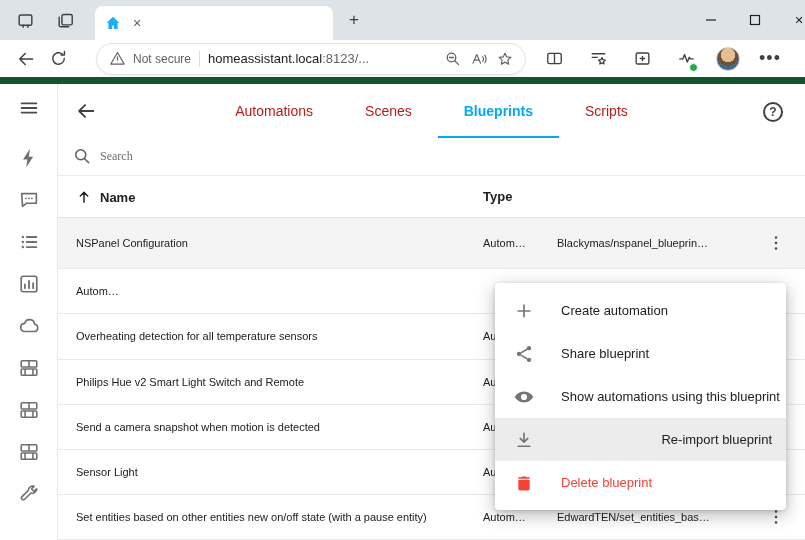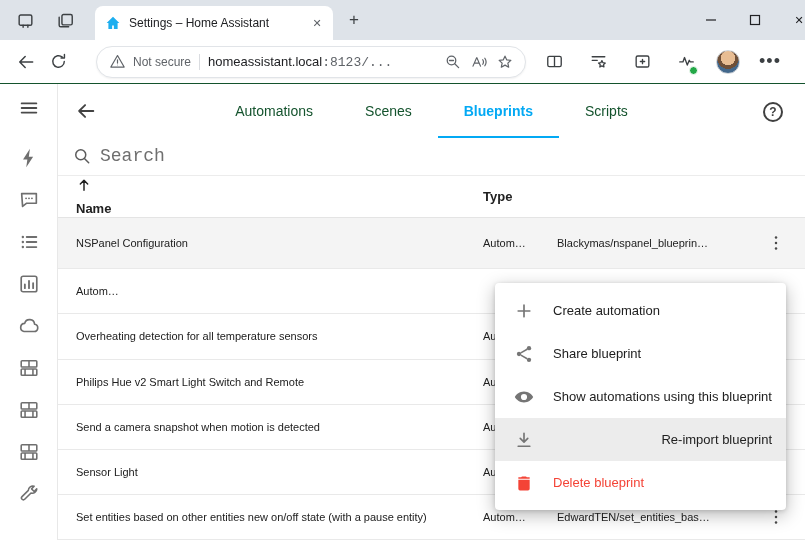--- a/index.html
+++ b/index.html
@@ -10,67 +10,67 @@
   
   .titlebar{height:40px;background:#dee3e9;position:relative;}
   .tb-icon{position:absolute;top:9px;width:22px;height:22px;color:#3c4043;display:flex;align-items:center;justify-content:center;}
   .tab{position:absolute;left:95px;top:6px;width:238px;height:34px;background:#fff;border-radius:8px 8px 0 0;display:flex;align-items:center;gap:8px;padding:0 8px 0 10px;}
   .tab-title{flex:1;font-size:12px;color:#202124;white-space:nowrap;overflow:hidden;}
   .tab-close{width:16px;text-align:center;font-size:11px;color:#5f6368;}
   .newtab{position:absolute;left:344px;top:10px;width:20px;height:20px;display:flex;align-items:center;justify-content:center;font-size:17px;color:#3c4043;}
   .win-controls{position:absolute;right:-16px;top:0;height:40px;display:flex;}
   .win-btn{width:44px;height:40px;display:flex;align-items:center;justify-content:center;color:#202124;font-size:11px;}
 
-  .navbar{height:44px;background:#fff;display:flex;align-items:center;padding:0 10px;border-bottom:1px solid #14532d;}
+  .navbar{height:44px;background:#fff;display:flex;align-items:center;padding:0 10px;border-bottom:7px solid #14532d;}
   .nav-btn{width:32px;height:32px;display:flex;align-items:center;justify-content:center;color:#3c4043;flex:0 0 auto;}
   .addr{height:32px;width:430px;margin-left:22px;border:1px solid #e1e4e8;box-shadow:0 1px 2px rgba(0,0,0,.06);border-radius:16px;display:flex;align-items:center;gap:6px;padding:0 10px;background:#fff;}
   .a-ico{width:20px;height:20px;display:flex;align-items:center;justify-content:center;color:#5f6368;flex:0 0 auto;}
   .addr-sec{font-size:12px;color:#5f6368;white-space:nowrap;}
   .addr-div{width:1px;height:16px;background:#dadce0;margin:0 2px;}
   .addr-url{flex:1;font-size:13px;color:#202124;white-space:nowrap;overflow:hidden;}
-  .addr-url .suffix{color:#5f6368;font-family:Liberation Mono, monospace;}
+  .addr-url .suffix{color:#5f6368;}
   .nav-icons{display:flex;align-items:center;gap:16px;margin-left:14px;}
   .nav-icons .nav-btn{width:28px;}
   .badge-wrap{position:relative;}
   .green-badge{position:absolute;right:2px;bottom:3px;width:9px;height:9px;border-radius:50%;background:#23a847;border:1.5px solid #fff;}
   .avatar{width:24px;height:24px;border-radius:50%;background:radial-gradient(circle at 50% 32%,#e8bd93 0 38%,#6e4f38 39% 58%,#43688c 59% 100%);border:1px solid #d0d4d9;}
   .more-dots{font-size:18px;color:#3c4043;letter-spacing:1px;}
 
   
   .app{display:flex;height:456px;}
   .sidebar{width:58px;flex:0 0 58px;border-right:1px solid #e8e8e8;display:flex;flex-direction:column;align-items:center;padding-top:12px;}
   .sb-icon{width:24px;height:24px;color:#6f6f6f;display:flex;align-items:center;justify-content:center;margin-bottom:18px;flex:0 0 auto;}
   .sb-icon.menu{margin-bottom:26px;color:#4a4a4a;}
 
   .main{flex:1;display:flex;flex-direction:column;min-width:0;}
   .ha-header{height:56px;position:relative;display:flex;align-items:center;}
   .ha-back{margin-left:16px;width:24px;height:24px;color:#424242;display:flex;align-items:center;justify-content:center;}
   .ha-tabs{position:absolute;left:90px;right:90px;top:0;bottom:0;display:flex;justify-content:center;}
-  .ha-tab{padding:0 26px;display:flex;align-items:center;font-size:14px;color:#14532d;height:100%;white-space:nowrap;}
+  .ha-tab{padding:0 26px;display:flex;align-items:center;font-size:14px;color:#b91c1c;height:100%;white-space:nowrap;}
   .ha-tab.active{color:var(--accent);box-shadow:inset 0 -2px 0 var(--accent);font-weight:bold;}
   .ha-help{position:absolute;right:22px;top:18px;width:20px;height:20px;border:2px solid #404040;border-radius:50%;display:flex;align-items:center;justify-content:center;font-size:12px;font-weight:bold;color:#404040;}
 
   .search-row{height:40px;display:flex;align-items:center;padding-left:14px;gap:8px;border-bottom:1px solid #ececec;}
   .search-row .s-ico{width:20px;height:20px;color:#5c5c5c;display:flex;align-items:center;justify-content:center;}
-  .search-row input{border:none;outline:none;font-family:Liberation Mono, monospace;font-size:18px;color:#3b82f6;flex:1;background:transparent;}
+  .search-row input{border:none;outline:none;font-family:Liberation Serif, serif;font-size:12px;color:#3b82f6;flex:1;background:transparent;}
   .search-row input::placeholder{color:#6f6f6f;}
 
   .grid{display:grid;grid-template-columns:407px 74px 190px 1fr;align-items:center;padding-left:18px;}
   .thead{height:44px;border-bottom:1px solid #e4e4e4;font-size:13px;font-weight:bold;color:#212121;}
-  .th-name{display:flex;align-items:flex-start;gap:8px;flex-direction:column;}
+  .th-name{display:flex;align-items:flex-end;gap:8px;}
   .sort-ico{width:16px;height:16px;color:#212121;display:flex;}
   .trow{height:47px;border-bottom:1px solid #e9e9e9;font-size:11px;background:#fff;}
   .trow.first{height:53px;background:#f4f4f4;}
   .c-name,.c-type,.c-file{white-space:nowrap;overflow:hidden;padding-right:10px;}
   .c-menu{display:flex;justify-content:center;}
   .kebab{width:20px;height:20px;color:#4a4a4a;display:flex;align-items:center;justify-content:center;}
 
   
   .ctx{position:absolute;left:495px;top:283px;width:291px;background:#fff;border-radius:4px;box-shadow:0 5px 18px rgba(0,0,0,.28),0 1px 4px rgba(0,0,0,.14);padding:6px 0;z-index:50;}
-  .ctx-item{height:43px;display:flex;align-items:center;gap:19px;padding:0 14px 0 19px;font-size:13px;color:#212121;white-space:nowrap;}
+  .ctx-item{height:43px;display:flex;align-items:center;gap:27px;padding:0 14px 0 19px;font-size:13px;color:#212121;white-space:nowrap;}
   .ctx-item .ico{width:20px;height:20px;color:#757575;display:flex;align-items:center;justify-content:center;flex:0 0 20px;}
   .ctx-item.hover{background:#ececec;justify-content:space-between;}
   .ctx-item.danger{color:var(--danger);}
   .ctx-item.danger .ico{color:var(--danger);}
 
   svg{display:block;}
 </style>
 </head>
 <body>
 
@@ -87,21 +87,20 @@
         <path d="M4 8v10a2 2 0 0 0 2 2h10"></path>
       </svg>
   </span>
 
   <div class="tab">
     <span>
       <svg viewBox="0 0 24 24" width="16" height="16">
           <path d="M12 2.5 2.5 12h2.6v9h5.6v-5.4h2.6V21h5.6v-9h2.6z" fill="#1daeef"></path>
         </svg>
     </span>
-    <span class="tab-title">Settings – Home Assistant</span>
     <span class="tab-close">✕</span>
   </div>
   <span class="newtab">+</span>
 
   <div class="win-controls">
     <span class="win-btn">
         <svg width="12" height="12">
           <line x1="1" y1="6" x2="11" y2="6" stroke="#202124" stroke-width="1.2"></line>
         </svg>
       </span>

